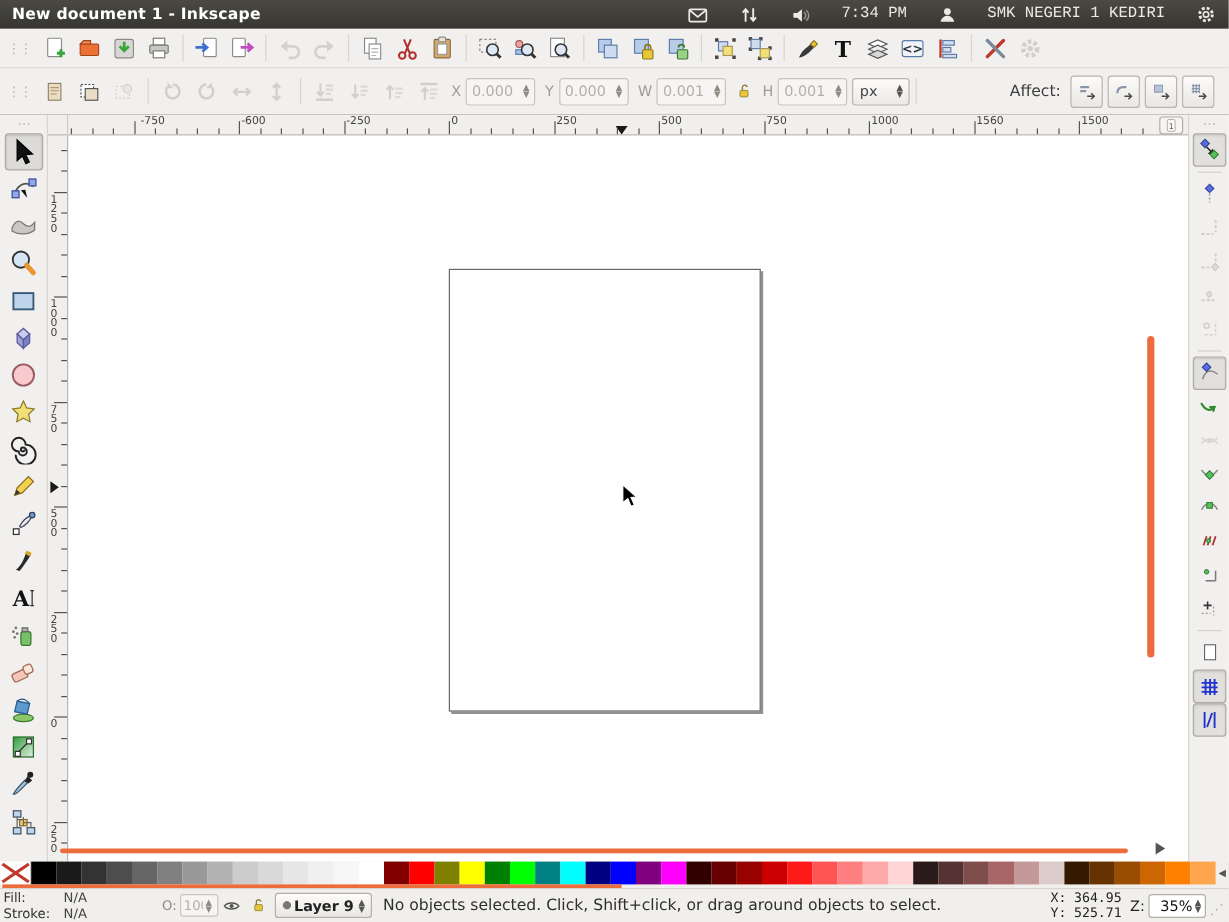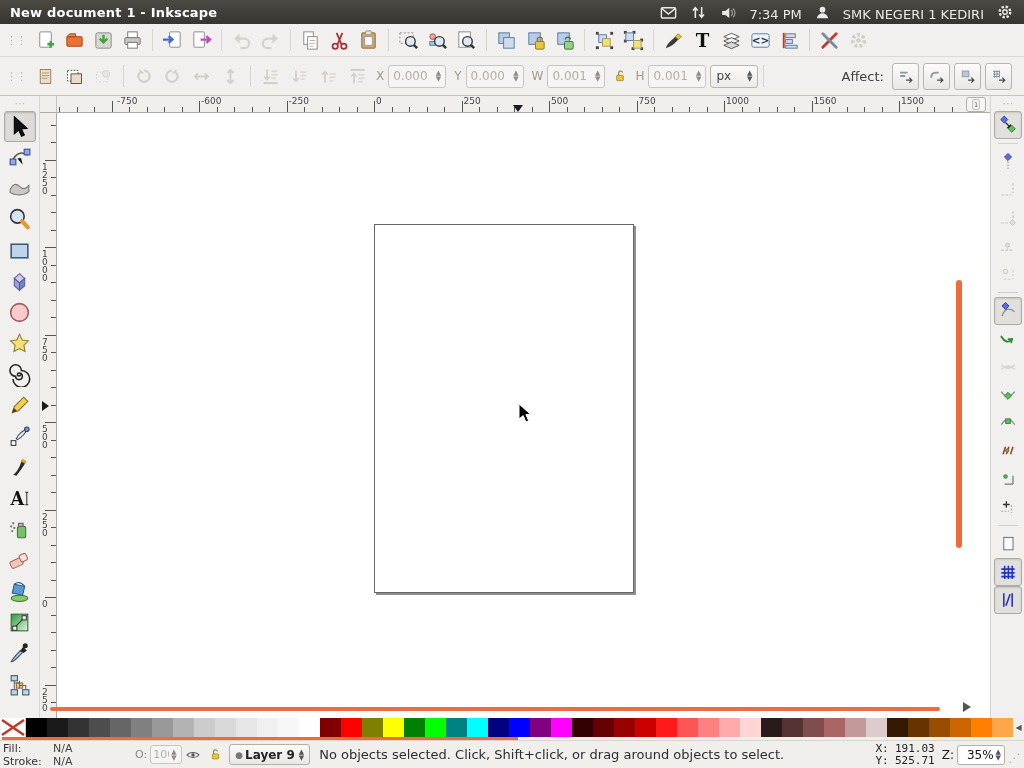--- a/index.html
+++ b/index.html
@@ -3,21 +3,21 @@
 <meta charset="utf-8">
 <style>
   html,body{margin:0;padding:0;width:1024px;height:768px;overflow:hidden;
     font-family:"DejaVu Sans","Liberation Sans",sans-serif;background:#EDEBE8;}
   *{box-sizing:border-box;}
 
   
   .titlebar{height:24px;background:linear-gradient(#4b4944,#37352f);color:#fff;
     display:flex;align-items:center;padding:0 10px;}
   .title{font-weight:bold;font-size:13px;letter-spacing:.2px;}
-  .tb-right{margin-left:auto;display:flex;align-items:flex-end;gap:11px;font-size:13px;color:#eceae6;}
+  .tb-right{margin-left:auto;display:flex;align-items:flex-start;gap:24px;font-size:13px;color:#eceae6;font-family:Liberation Mono, monospace;}
   .tb-ic{width:19px;height:19px;display:flex;align-items:center;justify-content:center;}
 
   
   .cmdbar{height:33px;background:#F2F0EE;border-bottom:1px solid #DCD8D3;
     display:flex;align-items:center;padding:0 4px;}
   .ctrlbar{height:39px;background:#F2F0EE;border-bottom:1px solid #C6C2BC;
     display:flex;align-items:center;padding:0 4px;font-size:12px;color:#555;}
   .grip{color:#b8b4ae;font-size:11px;margin:0 5px 0 2px;letter-spacing:-1px;}
   .tbtn{width:27px;height:27px;display:flex;align-items:center;justify-content:center;
     border-radius:3px;margin:0 1px;flex:0 0 auto;}
@@ -965,21 +965,21 @@
       </svg>
     </span>
   <div class="layerbtn">
     <span class="dot">●</span>
     <span>Layer 9</span>
     <span class="arr" style="color:#555">▲<br>▼</span>
   </div>
   <div class="msg">No objects selected. Click, Shift+click, or drag around objects to select.</div>
   <div class="coords">
     <span>X:</span>
-      <span>191.03</span>
+      <span>364.95</span>
     <span>Y:</span>
       <span>525.71</span>
   </div>
   <span class="z-lab">Z:</span>
   <div class="zspin">
     <span class="val">35%</span>
     <span class="arr" style="color:#555">▲<br>▼</span>
   </div>
   <span class="sb-grip">⋰</span>
 </div>

